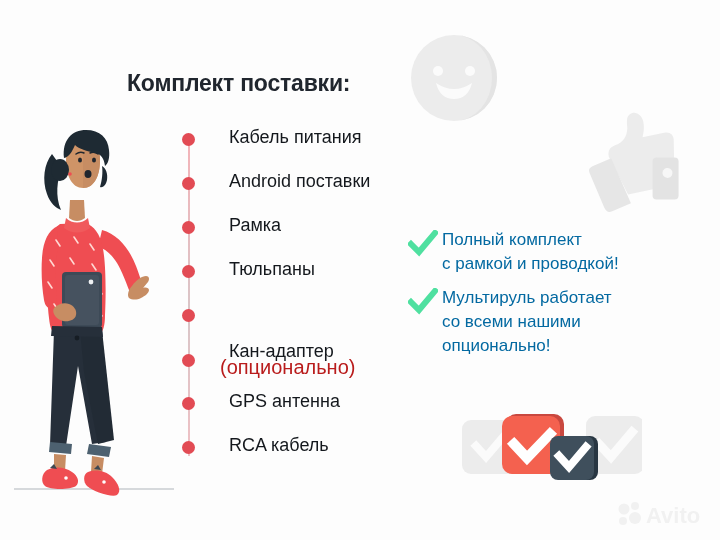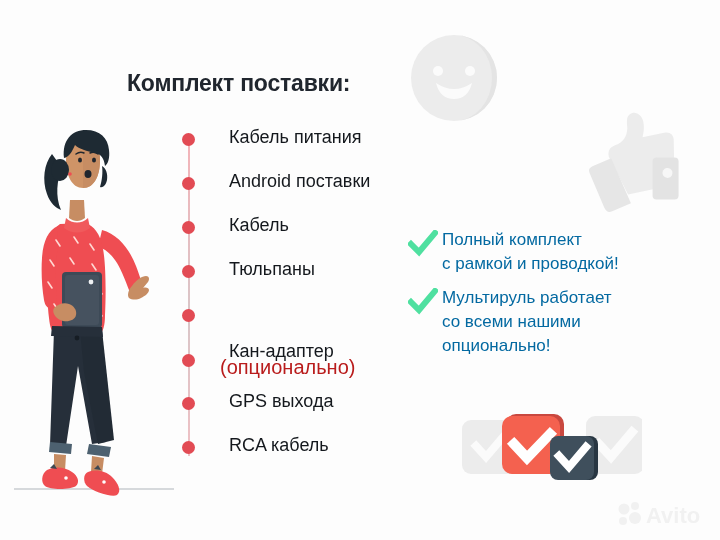--- a/index.html
+++ b/index.html
@@ -260,37 +260,37 @@
     <div class="list-item" style="top:0px">
       <span class="bullet-dot"></span>
       <span class="item-label">Кабель питания</span>
     </div>
     <div class="list-item" style="top:44px">
       <span class="bullet-dot"></span>
       <span class="item-label">Android поставки</span>
     </div>
     <div class="list-item" style="top:88px">
       <span class="bullet-dot"></span>
-      <span class="item-label">Кабель</span>
+      <span class="item-label">Рамка</span>
     </div>
     <div class="list-item" style="top:132px">
       <span class="bullet-dot"></span>
       <span class="item-label">Тюльпаны</span>
     </div>
     <div class="list-item" style="top:176px">
       <span class="bullet-dot"></span>
     </div>
     <div class="list-item" style="top:214px">
       <span class="bullet-dot" style="top:14px"></span>
       <span class="item-label">Кан-адаптер</span>
       <span class="item-sub">(опционально)</span>
     </div>
     <div class="list-item" style="top:264px">
       <span class="bullet-dot"></span>
-      <span class="item-label">GPS выхода</span>
+      <span class="item-label">GPS антенна</span>
     </div>
     <div class="list-item" style="top:308px">
       <span class="bullet-dot"></span>
       <span class="item-label">RCA кабель</span>
     </div>
   </div>
 
   <div id="features-block">
     <div class="feature-row" style="top:0px">
       <svg class="check-mark" viewBox="0 0 30 28">

